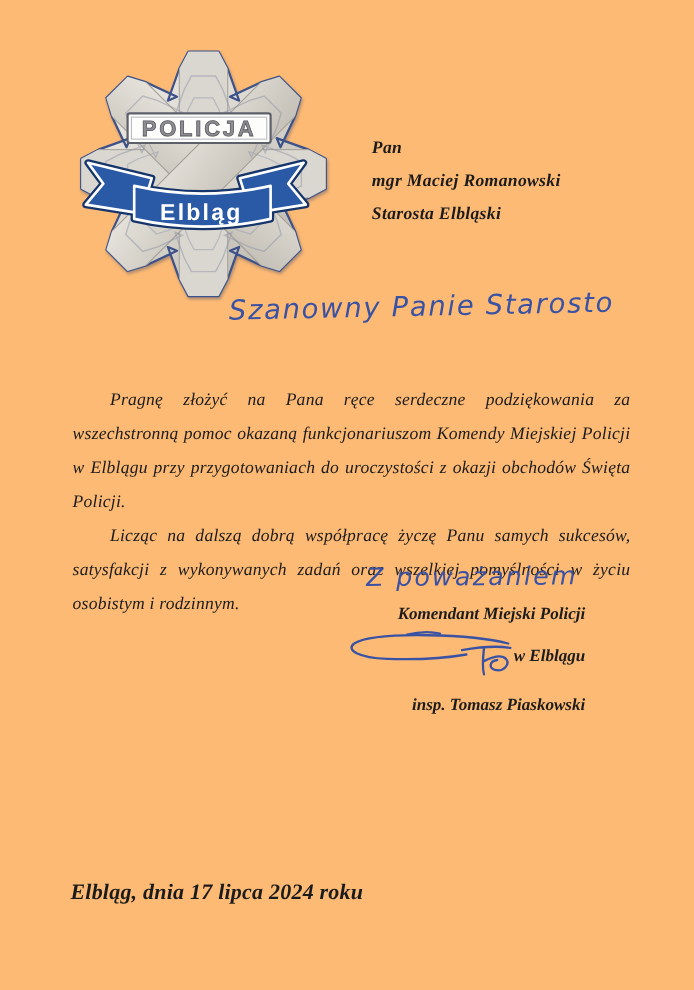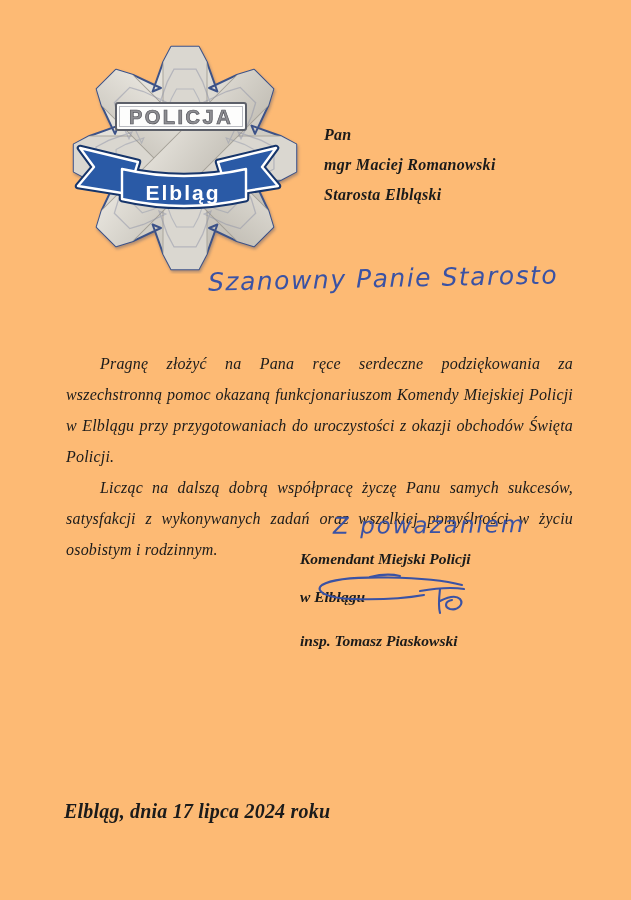--- a/index.html
+++ b/index.html
@@ -22,33 +22,33 @@
     fill:#8e8e92;stroke:#55565c;stroke-width:.7px;
     letter-spacing:2.5px;text-anchor:middle;
   }
   .badge-banner-text{
     font-family:"Liberation Sans", sans-serif;
     font-weight:bold;font-size:21px;
     fill:#ffffff;letter-spacing:2px;text-anchor:middle;
   }
   
   .recipient{
-    position:absolute;left:324px;top:120px;
+    position:absolute;left:338px;top:120px;
     font-style:italic;font-weight:bold;
     font-size:16px;line-height:30px;letter-spacing:.3px;
   }
   .body-text{
     position:absolute;left:66px;top:331px;width:507px;
     font-style:italic;font-size:16px;line-height:31px;
     text-align:justify;letter-spacing:.2px;margin-top:17px;
   }
   .body-text p{margin:0;text-indent:34px;}
   .closing{
     position:absolute;left:300px;top:549px;width:232px;
-    text-align:left;font-style:italic;font-weight:bold;
+    text-align:right;font-style:italic;font-weight:bold;
     font-size:15.5px;line-height:19px;
   }
   .closing .line2{margin-top:19px;position:relative;z-index:2;}
   .closing .line3{margin-top:25px;}
   .date-line{
     position:absolute;left:64px;top:800px;
     font-style:italic;font-weight:600;font-size:20px;letter-spacing:.2px;
   }
   
   .handwritten{

